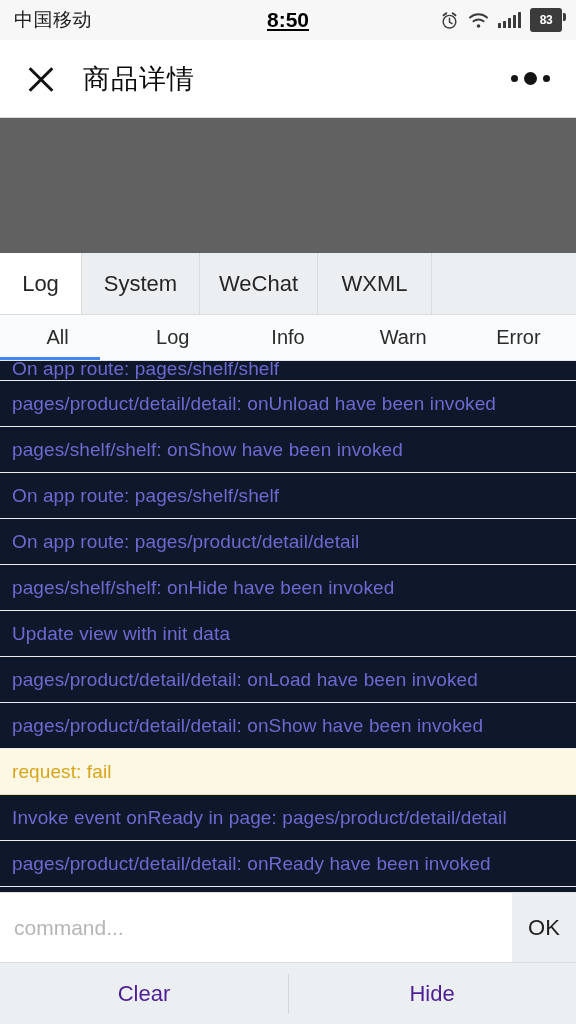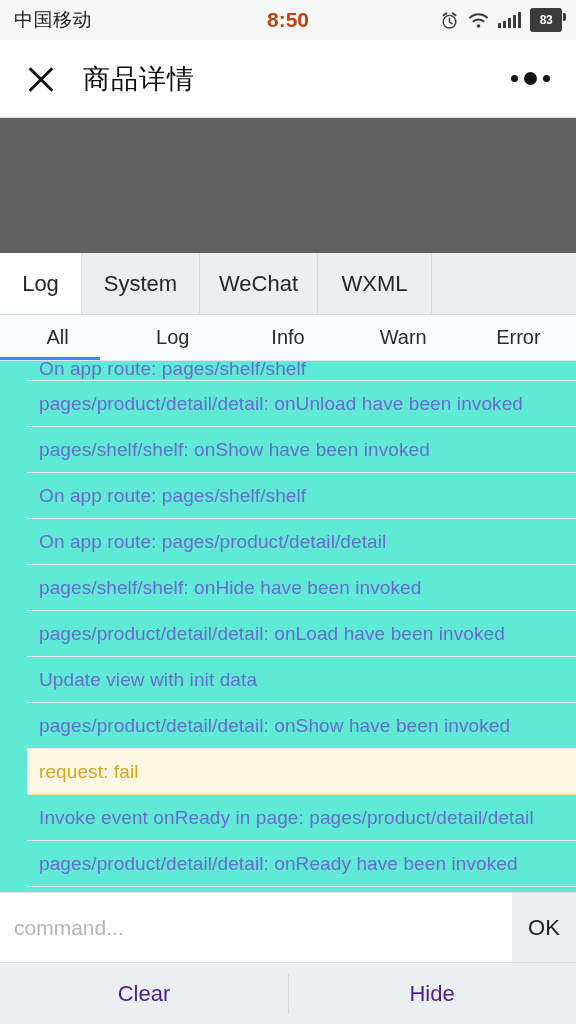--- a/index.html
+++ b/index.html
@@ -22,22 +22,23 @@
     display: flex; align-items: center;
     padding: 0 14px;
     position: relative;
   }
   .sb-carrier {
     font-size: 19px; color: #1a1a1a; letter-spacing: .5px;
   }
   .sb-time {
     position: absolute; left: 0; right: 0; top: 0; bottom: 0;
     display: flex; align-items: center; justify-content: center;
-    font-size: 21px; font-weight: bold; color: #c2410c;
+    font-size: 21px; font-weight: bold; color: #000000;
     pointer-events: none;
+    text-decoration: underline;
   }
   .sb-right {
     margin-left: auto; display: flex; align-items: center; gap: 9px;
     position: relative; z-index: 2;
   }
   .icon-alarm { width: 19px; height: 19px; display: block; }
   .icon-wifi  { width: 21px; height: 17px; display: block; }
   .icon-signal { display: flex; align-items: flex-end; gap: 2px; height: 16px; }
   .icon-signal i { width: 3px; background: #3b3b3b; display: block; border-radius: .5px;}
   .icon-signal i:nth-child(1){height:5px}
@@ -124,23 +125,22 @@
     flex: 1 1 0; display: flex; align-items: center; justify-content: center;
     font-size: 20px; color: #2b2b2b; cursor: pointer;
   }
   .filter-underline {
     position: absolute; left: 0; bottom: 0;
     width: 100px; height: 3px; background: #4285f4;
   }
 
   
   .loglist {
-    flex: 1 1 auto; overflow: hidden; background: #5eead4;
-    position: relative;
-    padding-left: 27px;
+    flex: 1 1 auto; overflow: hidden; background: #0f172a;
+    position: relative;
   }
   .logrow {
     height: 46px; display: flex; align-items: center;
     padding: 0 12px;
     border-bottom: 1px solid #ececec;
     font-size: 19px; color: #6a6ad0;
     white-space: nowrap; letter-spacing: .1px;
   }
   .logrow.clipped {
     height: 20px; align-items: flex-end;
@@ -250,22 +250,22 @@
       <div class="filter-underline"></div>
     </div>
 
     <div class="loglist">
       <div class="logrow clipped">On app route: pages/shelf/shelf</div>
       <div class="logrow">pages/product/detail/detail: onUnload have been invoked</div>
       <div class="logrow">pages/shelf/shelf: onShow have been invoked</div>
       <div class="logrow">On app route: pages/shelf/shelf</div>
       <div class="logrow">On app route: pages/product/detail/detail</div>
       <div class="logrow">pages/shelf/shelf: onHide have been invoked</div>
+      <div class="logrow">Update view with init data</div>
       <div class="logrow">pages/product/detail/detail: onLoad have been invoked</div>
-      <div class="logrow">Update view with init data</div>
       <div class="logrow">pages/product/detail/detail: onShow have been invoked</div>
       <div class="logrow warn">request: fail</div>
       <div class="logrow">Invoke event onReady in page: pages/product/detail/detail</div>
       <div class="logrow">pages/product/detail/detail: onReady have been invoked</div>
     </div>
 
     <div class="cmdbar">
       <input class="cmdinput" type="text" placeholder="command..." style="">
       <div class="cmd-ok">OK</div>
     </div>

